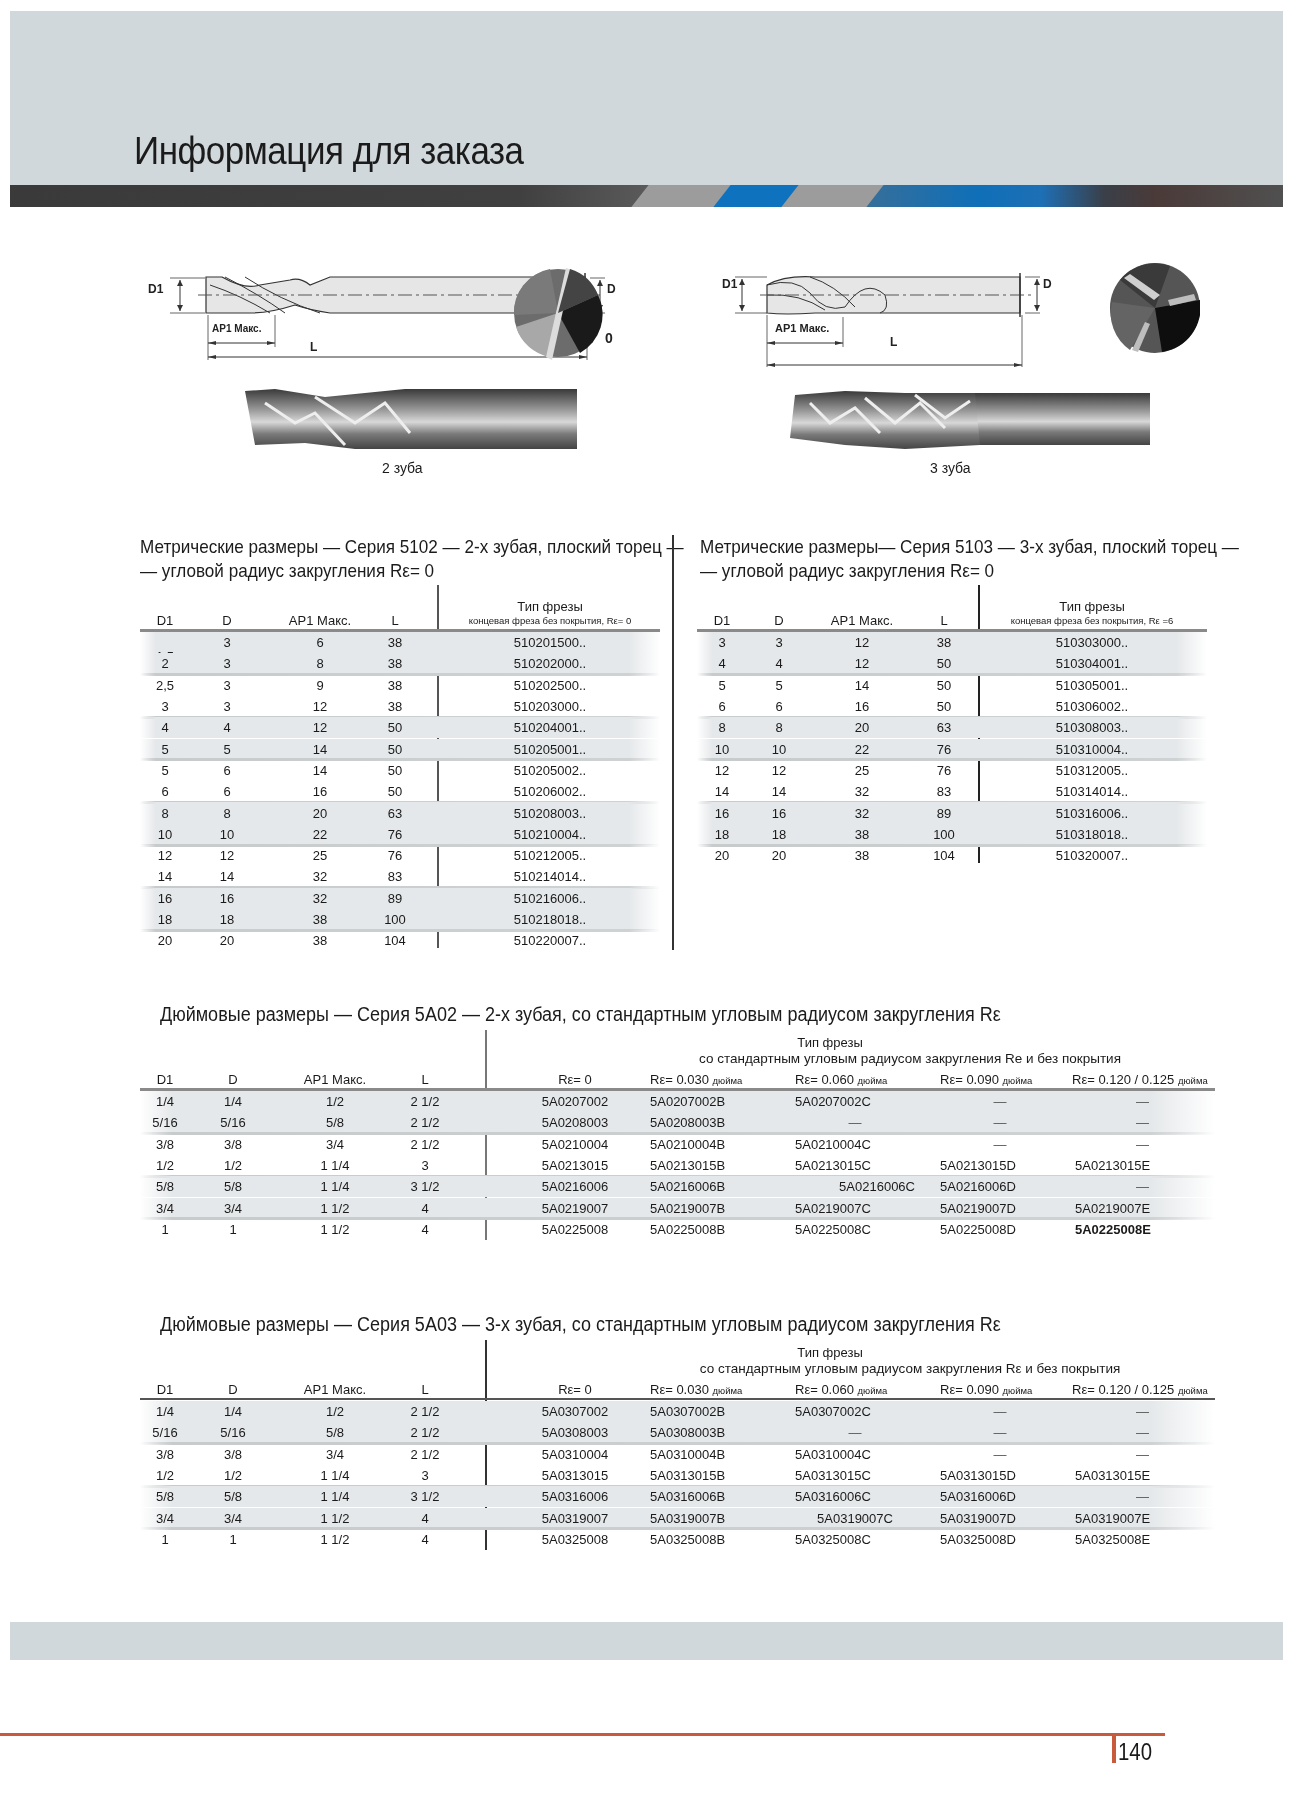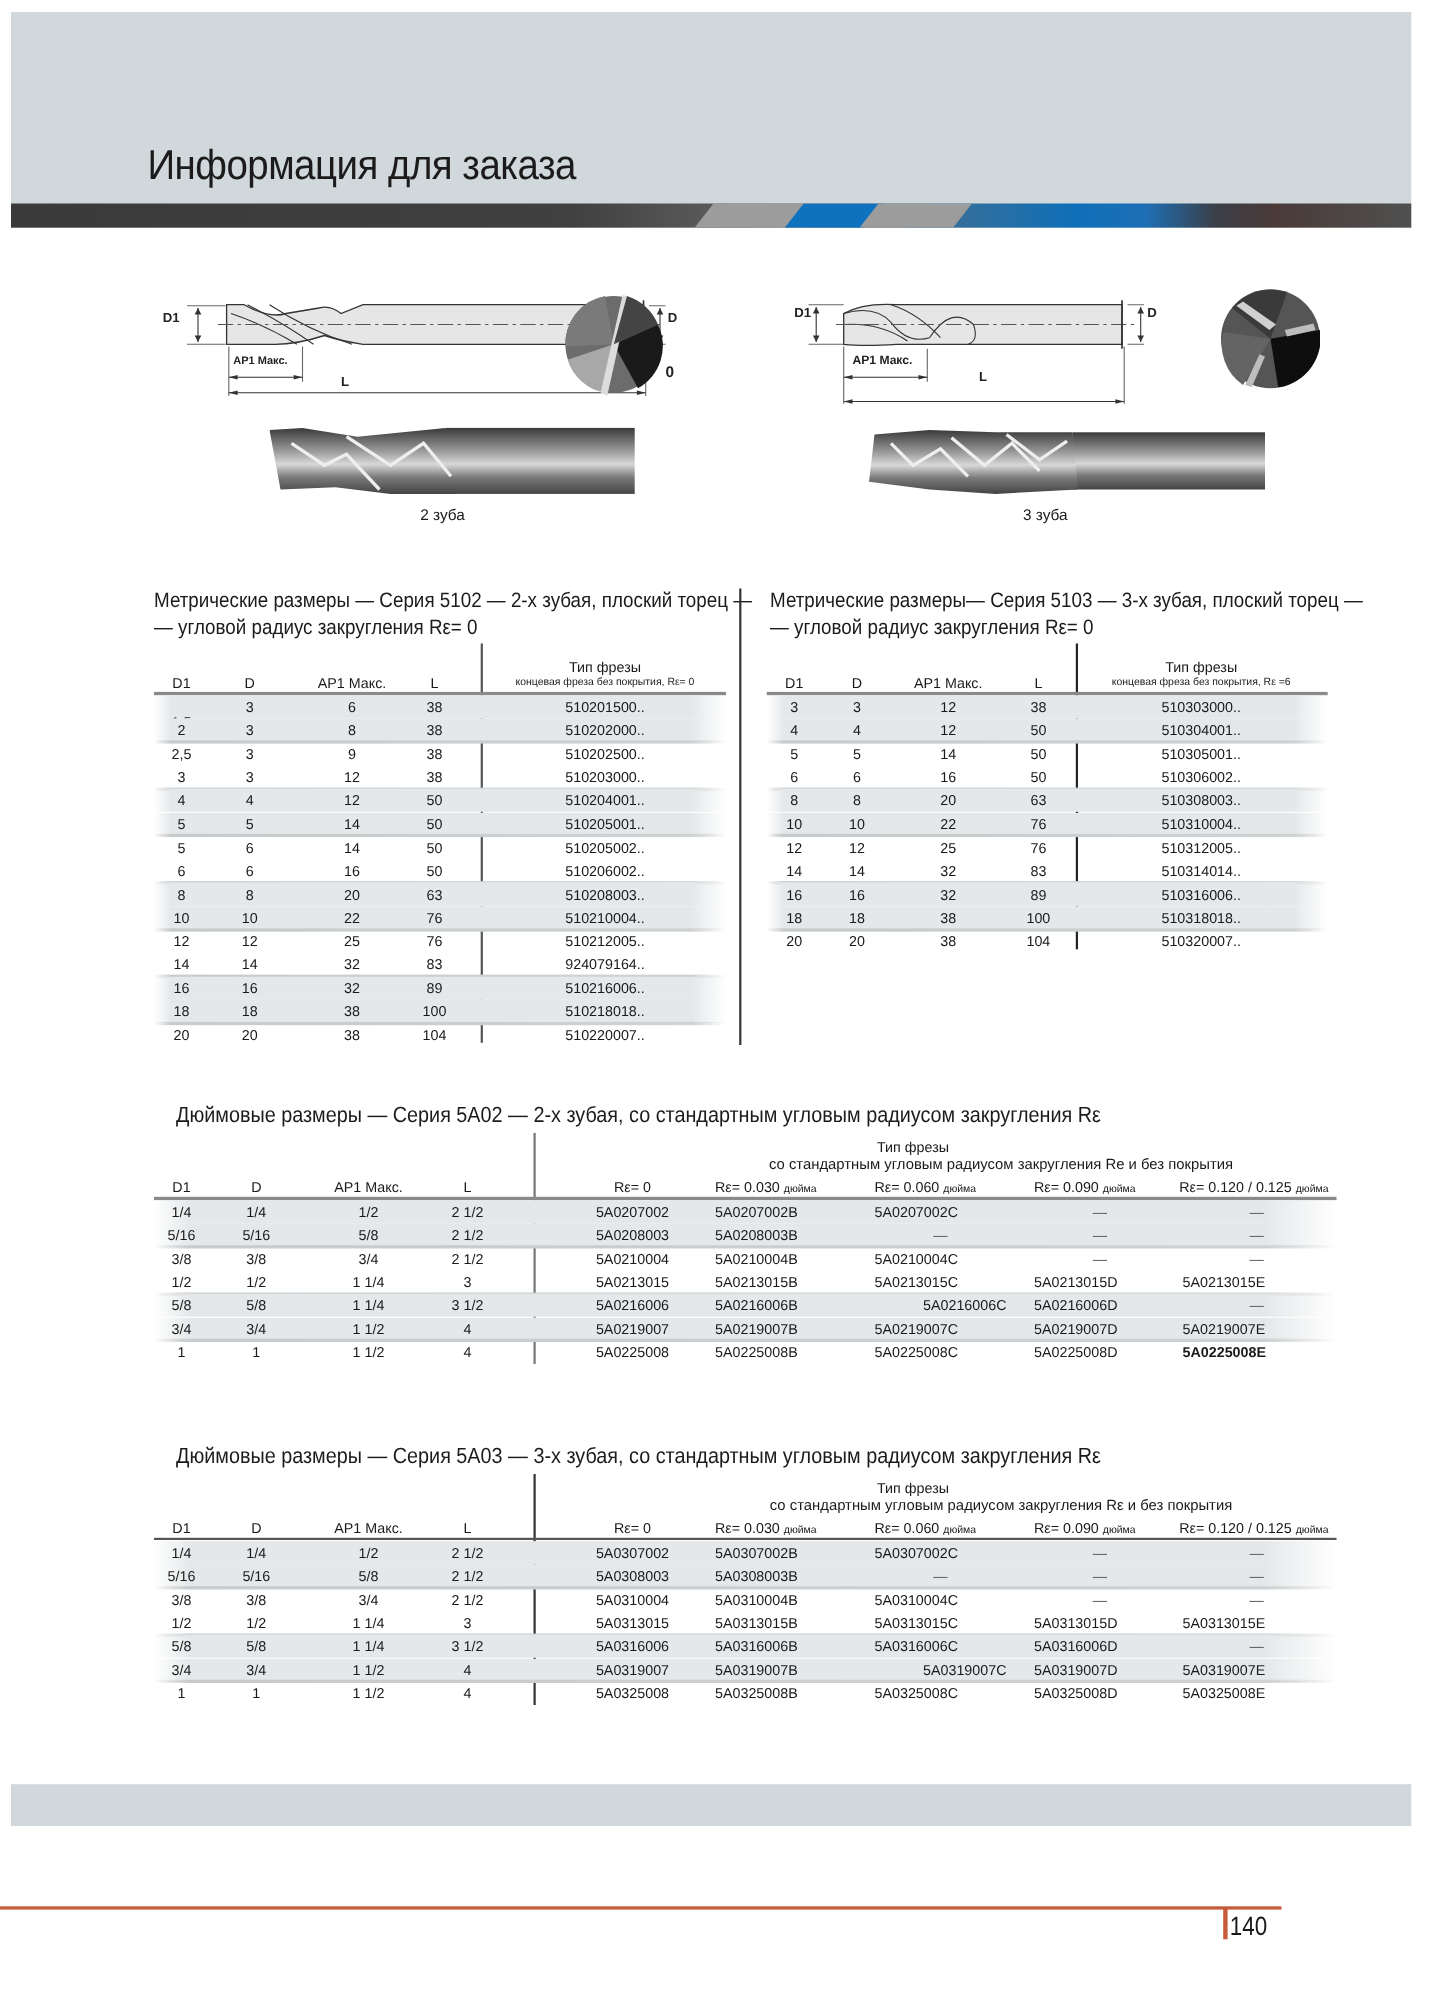--- a/index.html
+++ b/index.html
@@ -261,21 +261,21 @@
       <div class="cell" style="left: 62px; width: 50px;">12</div>
       <div class="cell" style="left: 130px; width: 100px;">25</div>
       <div class="cell" style="left: 230px; width: 50px;">76</div>
       <div class="cell" style="left: 300px; width: 220px;">510212005..</div>
     </div>
     <div class="row" style="top: 281.3px; width: 520px;">
       <div class="cell" style="left: 0px; width: 50px;">14</div>
       <div class="cell" style="left: 62px; width: 50px;">14</div>
       <div class="cell" style="left: 130px; width: 100px;">32</div>
       <div class="cell" style="left: 230px; width: 50px;">83</div>
-      <div class="cell" style="left: 300px; width: 220px;">924079164..</div>
+      <div class="cell" style="left: 300px; width: 220px;">510214014..</div>
     </div>
     <div class="sep" style="top: 301.1px; width: 520px;"></div>
     <div class="row shade" style="top: 302.6px; width: 520px;">
       <div class="cell" style="left: 0px; width: 50px;">16</div>
       <div class="cell" style="left: 62px; width: 50px;">16</div>
       <div class="cell" style="left: 130px; width: 100px;">32</div>
       <div class="cell" style="left: 230px; width: 50px;">89</div>
       <div class="cell" style="left: 300px; width: 220px;">510216006..</div>
     </div>
     <div class="row shade" style="top: 323.9px; width: 520px;">
@@ -565,21 +565,21 @@
       <div class="cell" style="left: 800px; width: 120px; text-align: left;">5A0316006D</div>
       <div class="cell dash" style="left: 935px; width: 135px;">—</div>
     </div>
     <div class="row shade" style="top: 167.5px; width: 1075px;">
       <div class="cell" style="left: 0px; width: 50px;">3/4</div>
       <div class="cell" style="left: 68px; width: 50px;">3/4</div>
       <div class="cell" style="left: 145px; width: 100px;">1 1/2</div>
       <div class="cell" style="left: 255px; width: 60px;">4</div>
       <div class="cell" style="left: 370px; width: 130px;">5A0319007</div>
       <div class="cell" style="left: 510px; width: 120px; text-align: left;">5A0319007B</div>
-      <div class="cell" style="left: 655px; width: 120px; text-align: right;">5A0319007C</div>
+      <div class="cell" style="left: 655px; width: 120px; text-align: center;">5A0319007C</div>
       <div class="cell" style="left: 800px; width: 120px; text-align: left;">5A0319007D</div>
       <div class="cell" style="left: 935px; width: 135px; text-align: left;">5A0319007E</div>
     </div>
     <div class="sep" style="top: 187.3px; width: 1075px;"></div>
     <div class="row" style="top: 188.8px; width: 1075px;">
       <div class="cell" style="left: 0px; width: 50px;">1</div>
       <div class="cell" style="left: 68px; width: 50px;">1</div>
       <div class="cell" style="left: 145px; width: 100px;">1 1/2</div>
       <div class="cell" style="left: 255px; width: 60px;">4</div>
       <div class="cell" style="left: 370px; width: 130px;">5A0325008</div>

